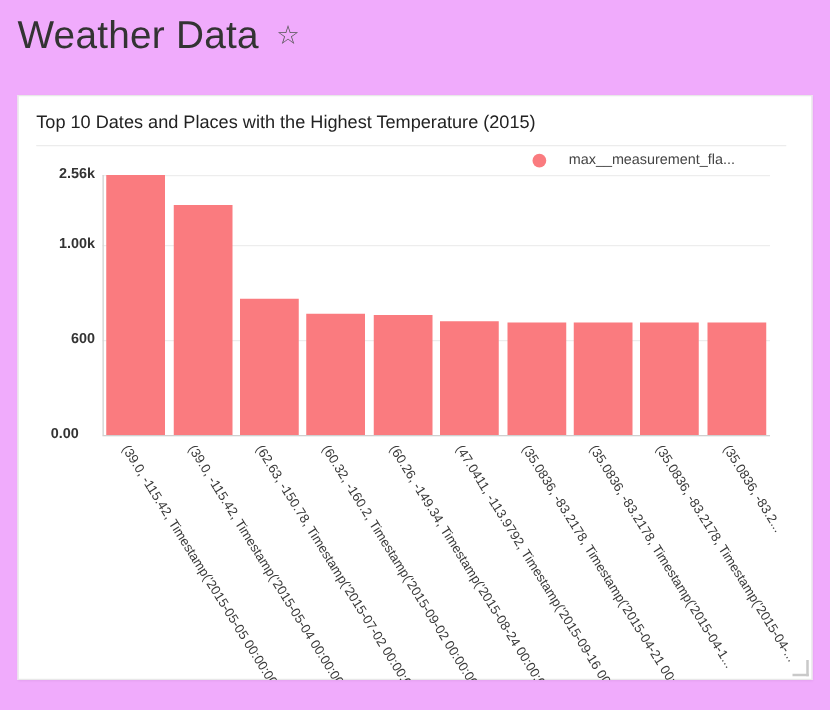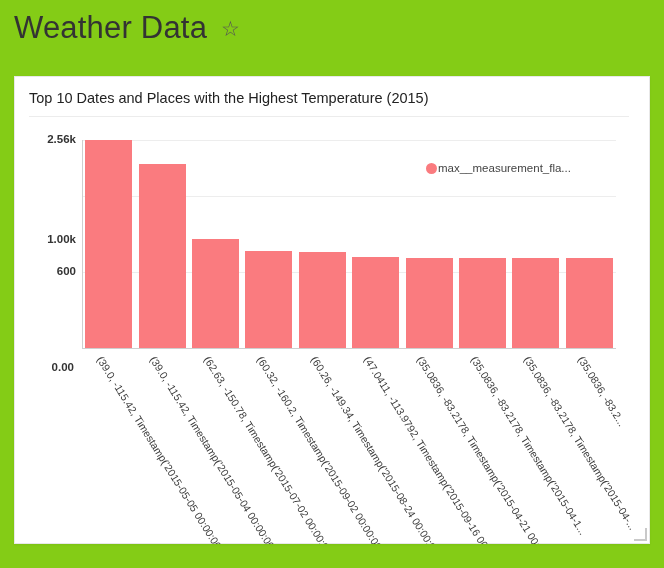--- a/index.html
+++ b/index.html
@@ -8,21 +8,21 @@
     background: #f2f2f2;
     width: 664px;
     height: 568px;
     overflow: hidden;
     font-family: "Liberation Sans", sans-serif;
   }
   #page {
     position: relative;
     width: 664px;
     height: 568px;
-    background: #84cc16;
+    background: #f0abfc;
   }
   .page-header {
     position: absolute;
     left: 14px;
     top: 8px;
     display: flex;
     align-items: center;
     gap: 14px;
   }
   .page-title {
@@ -65,25 +65,24 @@
     width: 600px;
     height: 1px;
     background: #ececec;
   }
   .legend {
     position: absolute;
     left: 410px;
     top: 44px;
     display: flex;
     align-items: center;
-    gap: 1px;
+    gap: 18px;
     font-size: 11.5px;
     color: #444444;
     cursor: pointer;
-    margin-top: 40px;
   }
   .legend-dot {
     width: 11px;
     height: 11px;
     border-radius: 50%;
     background: #fa7b7f;
     display: inline-block;
   }
   .plot {
     position: absolute;
@@ -154,25 +153,25 @@
       <div class="chart-title">Top 10 Dates and Places with the Highest Temperature (2015)</div>
       <div class="title-rule"></div>
 
       <div class="legend">
         <span class="legend-dot"></span>
         <span>max__measurement_fla...</span>
       </div>
 
       <div class="plot" id="plot">
           <div class="gridline" style="left: 66px; top: 270px; width: 534px;"></div>
-          <div class="y-label" style="left: 12px; top: 263px; margin-top: 20px;">0.00</div>
+          <div class="y-label" style="left: 1px; top: 263px;">0.00</div>
           <div class="gridline" style="left: 66px; top: 194px; width: 534px;"></div>
           <div class="y-label" style="left: 14px; top: 187px;">600</div>
           <div class="gridline" style="left: 66px; top: 118px; width: 534px;"></div>
-          <div class="y-label" style="left: 14px; top: 111px; margin-top: 44px;">1.00k</div>
+          <div class="y-label" style="left: 14px; top: 111px;">1.00k</div>
           <div class="gridline" style="left: 66px; top: 62px; width: 534px;"></div>
           <div class="y-label" style="left: 14px; top: 55px;">2.56k</div>
           <div class="axis-line" style="left: 66px; top: 270px; width: 534px; height: 1px;"></div>
           <div class="axis-line" style="left: 66px; top: 62px; width: 1px; height: 208px;"></div>
           <div class="bar" style="left: 69px; width: 47px; top: 62px; height: 208px; background: rgb(250, 123, 127);"></div>
           <div class="xtick" style="left: 89px; top: 276px;">(39.0, -115.42, Timestamp('2015-05-05 00:00:00'))</div>
           <div class="bar" style="left: 123px; width: 47px; top: 86px; height: 184px; background: rgb(250, 123, 127);"></div>
           <div class="xtick" style="left: 142px; top: 276px;">(39.0, -115.42, Timestamp('2015-05-04 00:00:00'))</div>
           <div class="bar" style="left: 176px; width: 47px; top: 161px; height: 109px; background: rgb(250, 123, 127);"></div>
           <div class="xtick" style="left: 196px; top: 276px;">(62.63, -150.78, Timestamp('2015-07-02 00:00:00'))</div>

